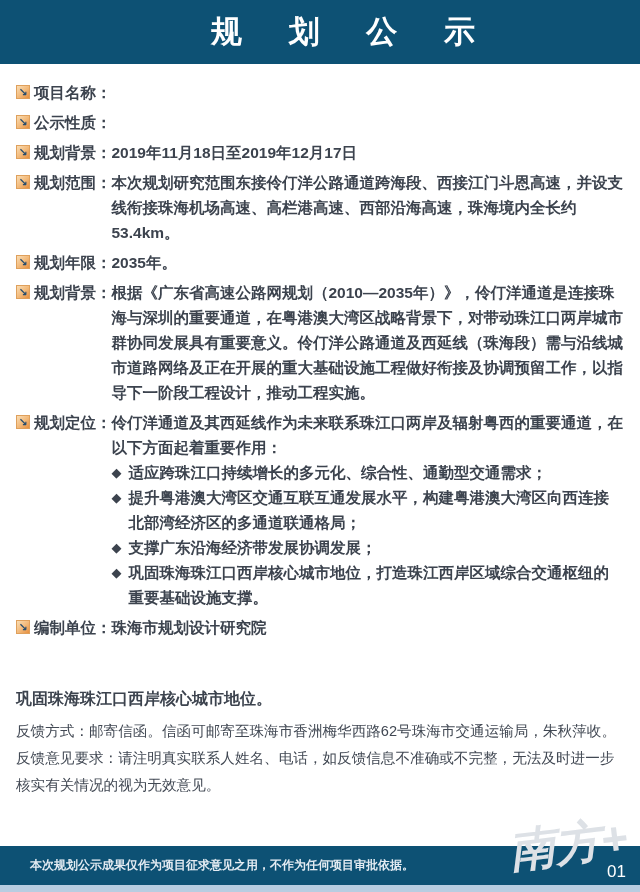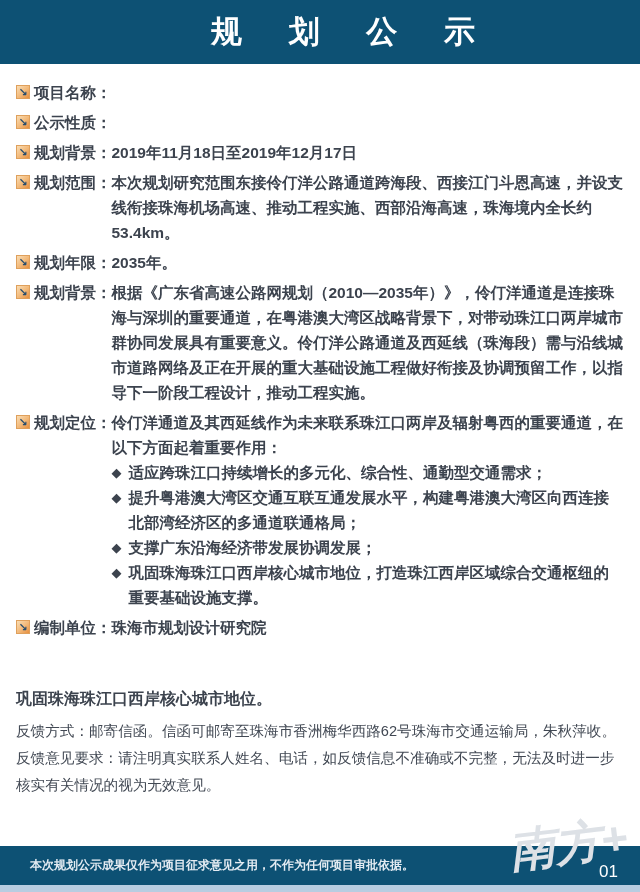--- a/index.html
+++ b/index.html
@@ -54,21 +54,21 @@
     position: absolute; right: 12px; bottom: 16px;
     font-size: 46px; font-weight: 700; font-style: italic;
     color: #dde1e6; transform: rotate(-7deg);
     z-index: 5; pointer-events: none; white-space: nowrap;
   }
   
   .footer-bar {
     position: absolute; left: 0; right: 0; bottom: 7px; height: 39px;
     background: #0d5174;
     display: flex; align-items: center;
-    padding: 0 22px 0 30px;
+    padding: 0 14px 0 30px;
   }
   .disclaimer { color: #e3ebf2; font-size: 12px; font-weight: 600; }
   .page-number {
     margin-left: auto; color: #ffffff; font-size: 17px;
     align-self: flex-end; padding-bottom: 3px;
   }
   .bottom-strip {
     position: absolute; left: 0; right: 0; bottom: 0; height: 7px;
     background: #b7cde1;
   }
@@ -94,21 +94,21 @@
 
   <div class="section">
     <span class="marker-icon">↘</span>
     <span class="section-label">规划背景：</span>
     <div class="section-body">2019年11月18日至2019年12月17日</div>
   </div>
 
   <div class="section">
     <span class="marker-icon">↘</span>
     <span class="section-label">规划范围：</span>
-    <div class="section-body">本次规划研究范围东接伶仃洋公路通道跨海段、西接江门斗恩高速，并设支线衔接珠海机场高速、推动工程实施、西部沿海高速，珠海境内全长约53.4km。</div>
+    <div class="section-body">本次规划研究范围东接伶仃洋公路通道跨海段、西接江门斗恩高速，并设支线衔接珠海机场高速、高栏港高速、西部沿海高速，珠海境内全长约53.4km。</div>
   </div>
 
   <div class="section">
     <span class="marker-icon">↘</span>
     <span class="section-label">规划年限：</span>
     <div class="section-body">2035年。</div>
   </div>
 
   <div class="section">
     <span class="marker-icon">↘</span>

